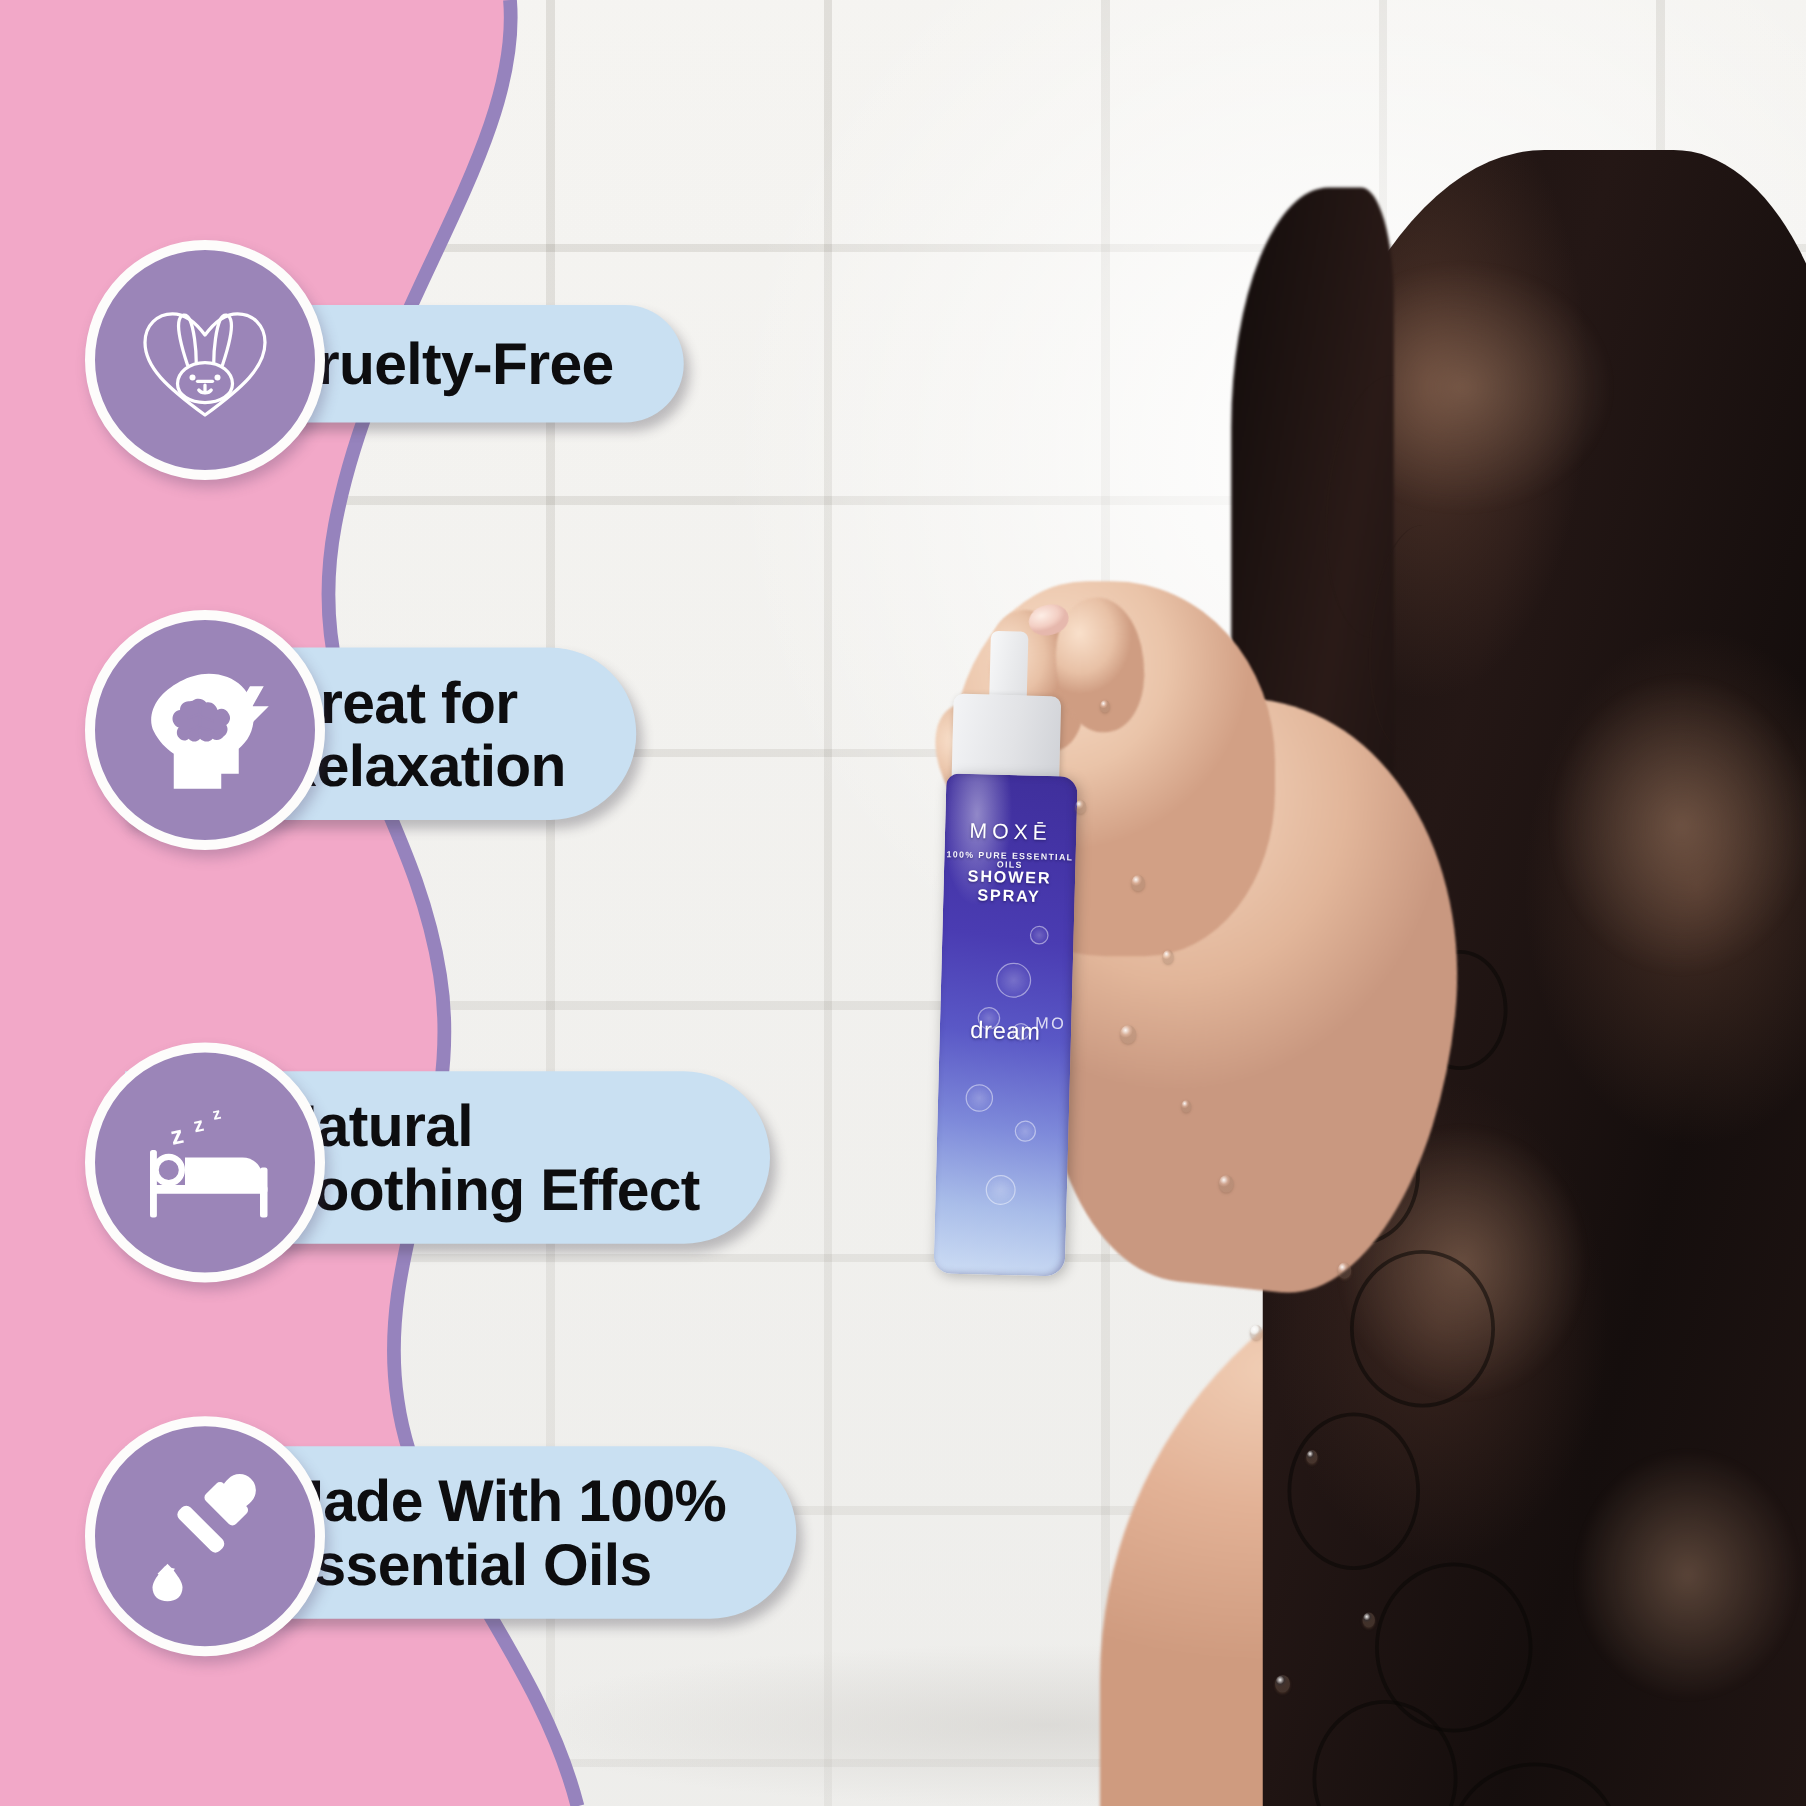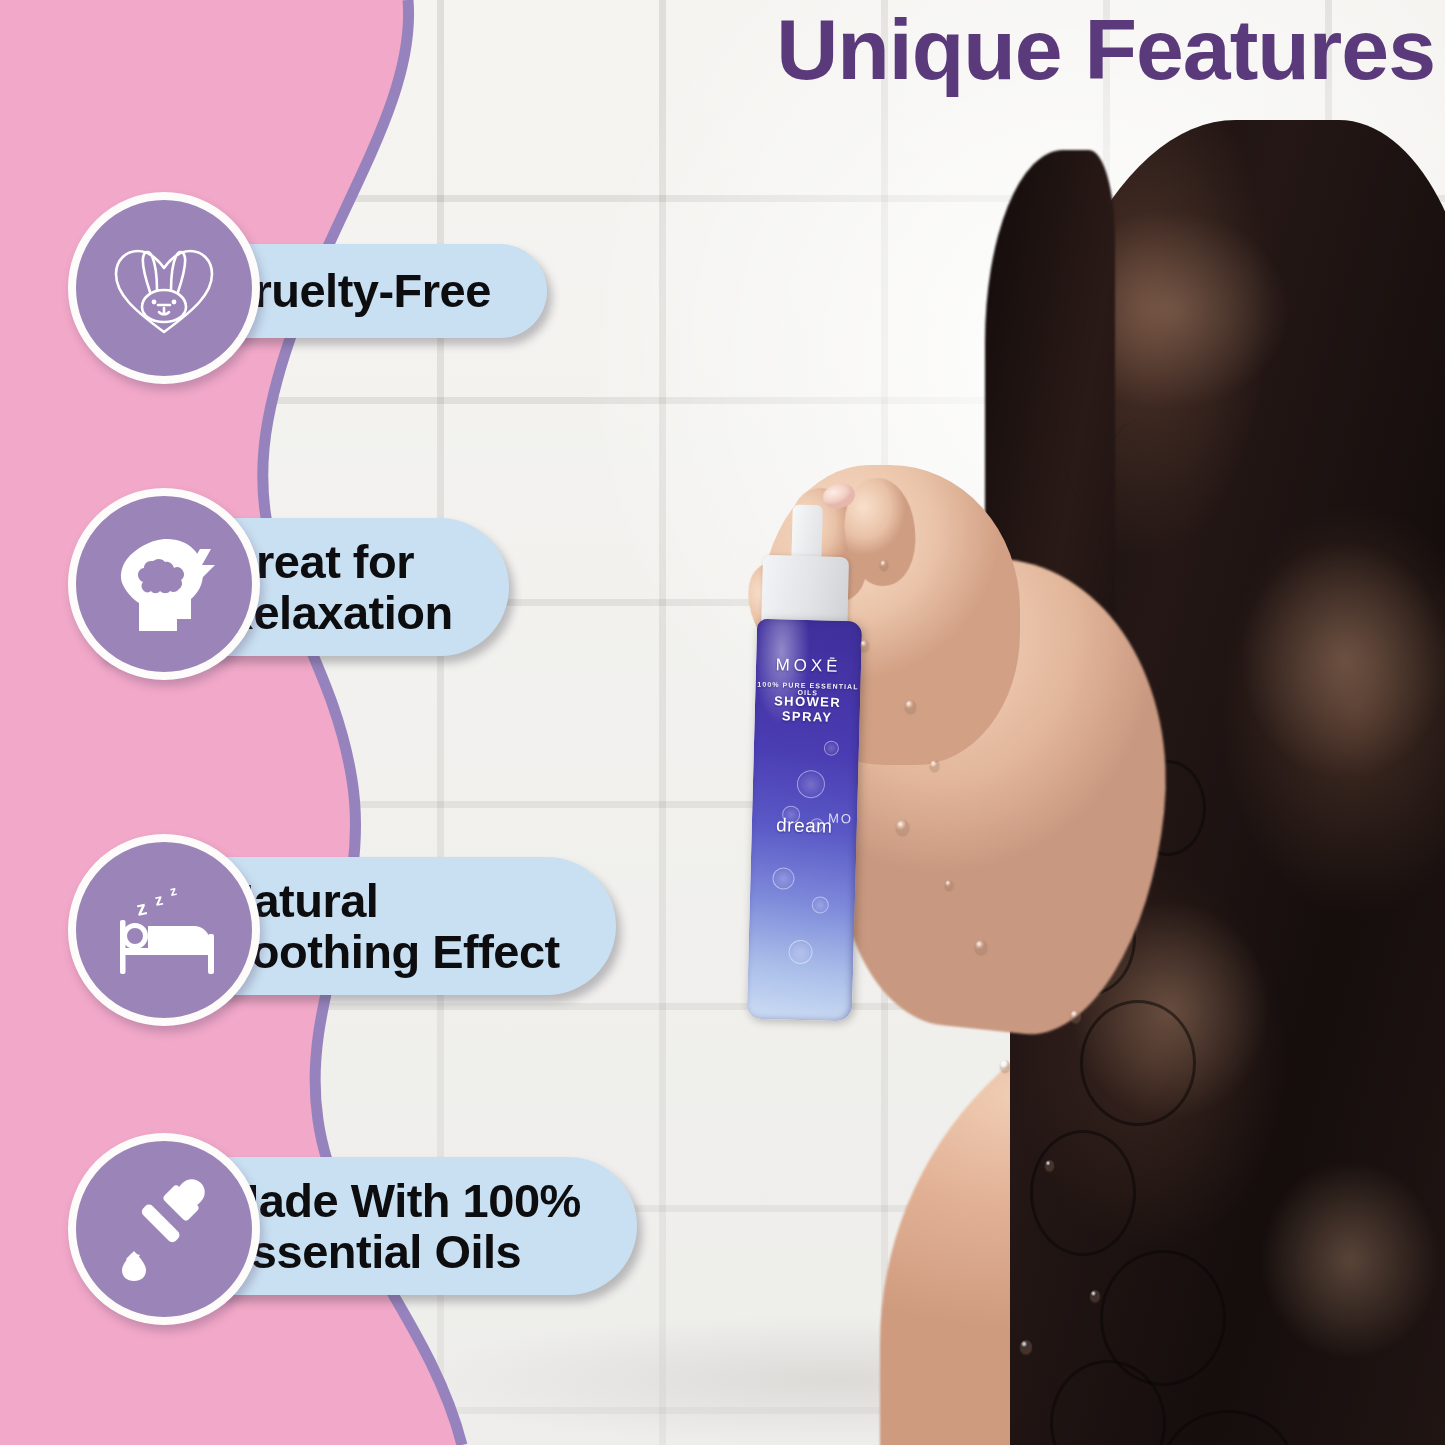--- a/index.html
+++ b/index.html
@@ -295,21 +295,20 @@
              C 372,905 300,1000 318,1120
              C 334,1235 430,1320 462,1445
              L0,1445 Z" fill="#f2a8c8"></path>
     <path d="M408,0
              C 418,120 300,250 268,420
              C 240,570 330,640 352,780
              C 372,905 300,1000 318,1120
              C 334,1235 430,1320 462,1445" fill="none" stroke="#9683bd" stroke-width="11"></path>
   </svg>
 
-  <div class="title">Unique Features</div>
 
   <div class="row" id="row1">
     <div class="pill">
       <span class="pill-text">Cruelty-Free</span>
     </div>
     <div class="badge">
       <svg width="120" height="120" viewBox="0 0 120 120">
         <g fill="none" stroke="#ffffff" stroke-width="2.6" stroke-linejoin="round" stroke-linecap="round">
           <path d="M60 104 C30 82 12 66 12 46 C12 32 22 23 34 23 C43 23 52 29 60 40 C68 29 77 23 86 23 C98 23 108 32 108 46 C108 66 90 82 60 104 Z"></path>
           <path d="M46 64 C42 52 38 38 39 30 C40 23 45 22 48 28 C51 35 53 50 53 62"></path>

